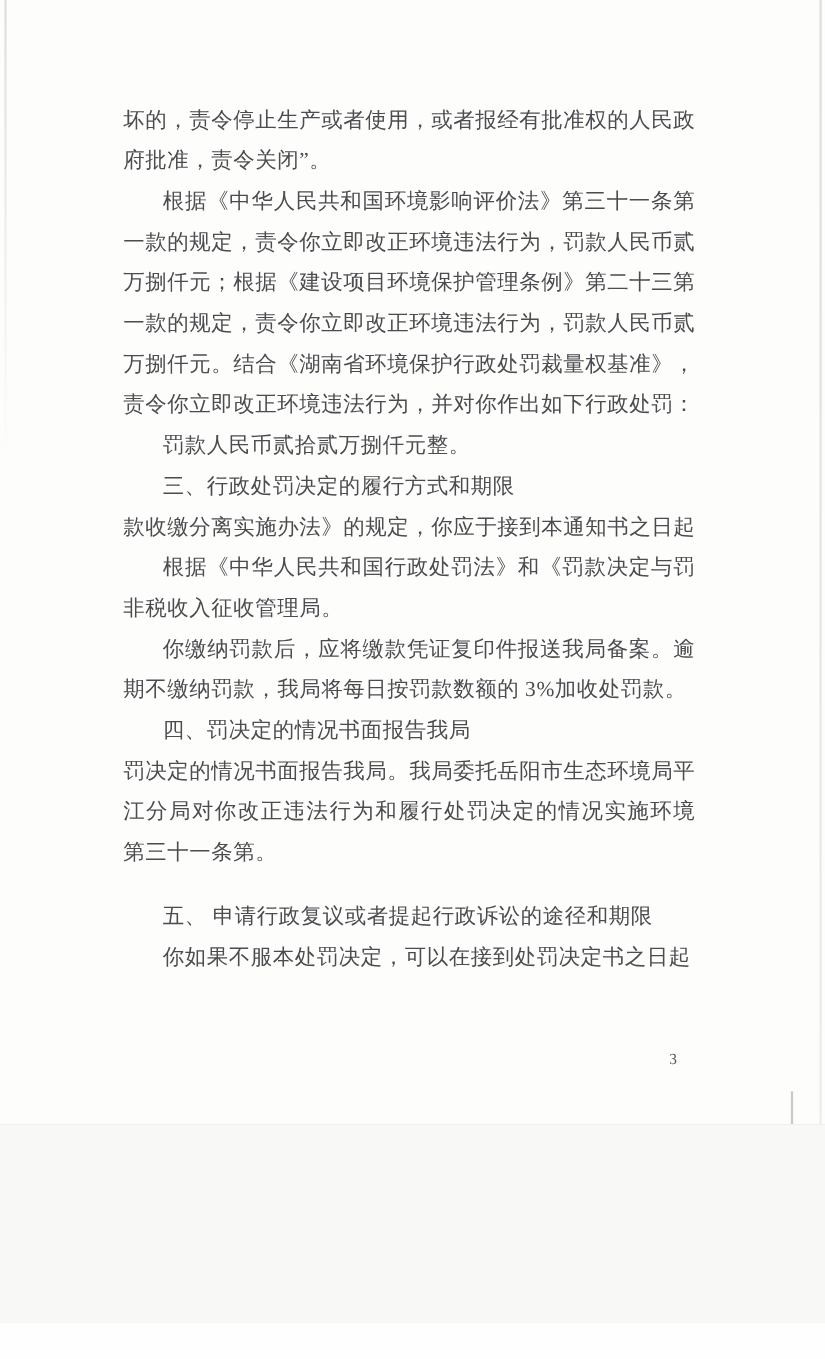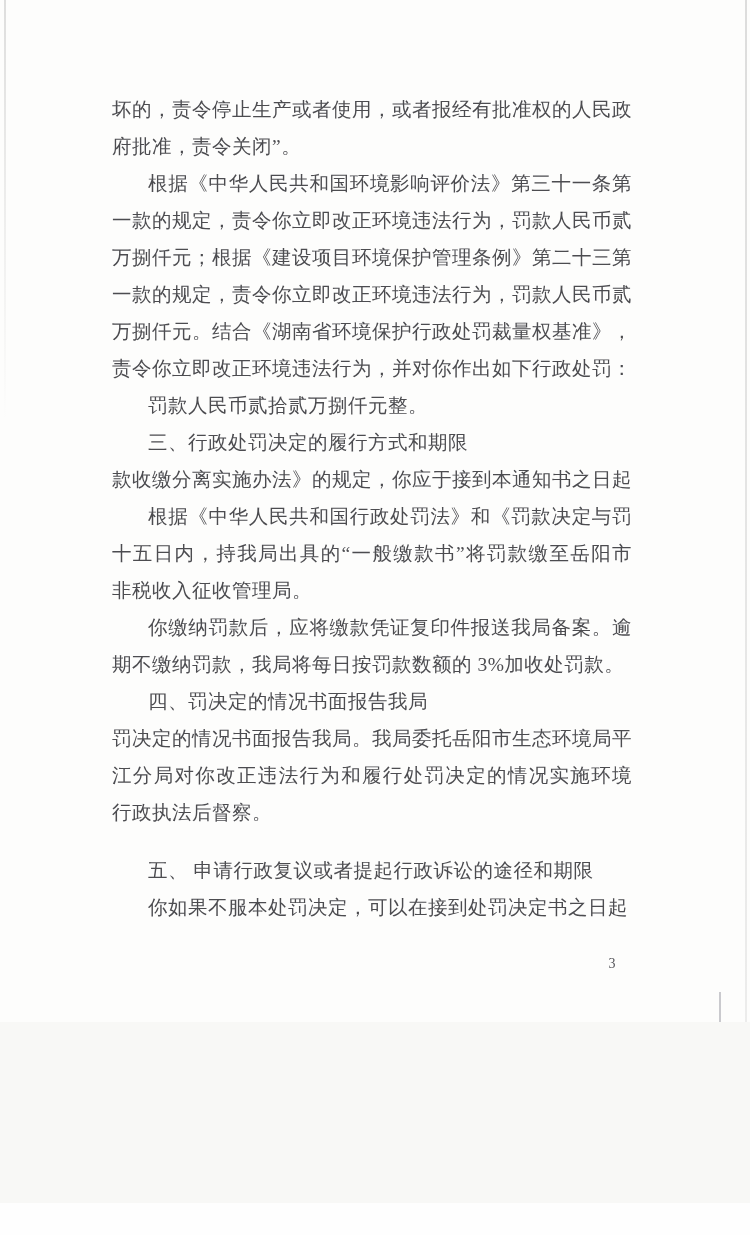--- a/index.html
+++ b/index.html
@@ -104,28 +104,27 @@
       <div class="line indent fill">根据《中华人民共和国环境影响评价法》第三十一条第</div>
       <div class="line fill">一款的规定，责令你立即改正环境违法行为，罚款人民币贰</div>
       <div class="line fill">万捌仟元；根据《建设项目环境保护管理条例》第二十三第</div>
       <div class="line fill">一款的规定，责令你立即改正环境违法行为，罚款人民币贰</div>
       <div class="line fill">万捌仟元。结合《湖南省环境保护行政处罚裁量权基准》，</div>
       <div class="line fill">责令你立即改正环境违法行为，并对你作出如下行政处罚：</div>
       <div class="line indent">罚款人民币贰拾贰万捌仟元整。</div>
       <div class="line indent">三、行政处罚决定的履行方式和期限</div>
       <div class="line fill">款收缴分离实施办法》的规定，你应于接到本通知书之日起</div>
       <div class="line indent fill">根据《中华人民共和国行政处罚法》和《罚款决定与罚</div>
-      <div class="line fill">十五日内，持我局出具的“一般缴款书”将罚款缴至岳阳市</div>
       <div class="line">非税收入征收管理局。</div>
       <div class="line indent fill">你缴纳罚款后，应将缴款凭证复印件报送我局备案。逾</div>
       <div class="line">期不缴纳罚款，我局将每日按罚款数额的 3%加收处罚款。</div>
       <div class="line indent">四、罚决定的情况书面报告我局</div>
       <div class="line fill">罚决定的情况书面报告我局。我局委托岳阳市生态环境局平</div>
       <div class="line fill">江分局对你改正违法行为和履行处罚决定的情况实施环境</div>
-      <div class="line">行政执法后督察。</div>
+      <div class="line">第三十一条第。</div>
       <div class="line indent gap">五、 申请行政复议或者提起行政诉讼的途径和期限</div>
       <div class="line indent">你如果不服本处罚决定，可以在接到处罚决定书之日起</div>
     </div>
 
   <div class="page-number">3</div>
 
   <div class="scanner-band"></div>
   <div class="scan-bottom-shadow"></div>
 
 </div>

